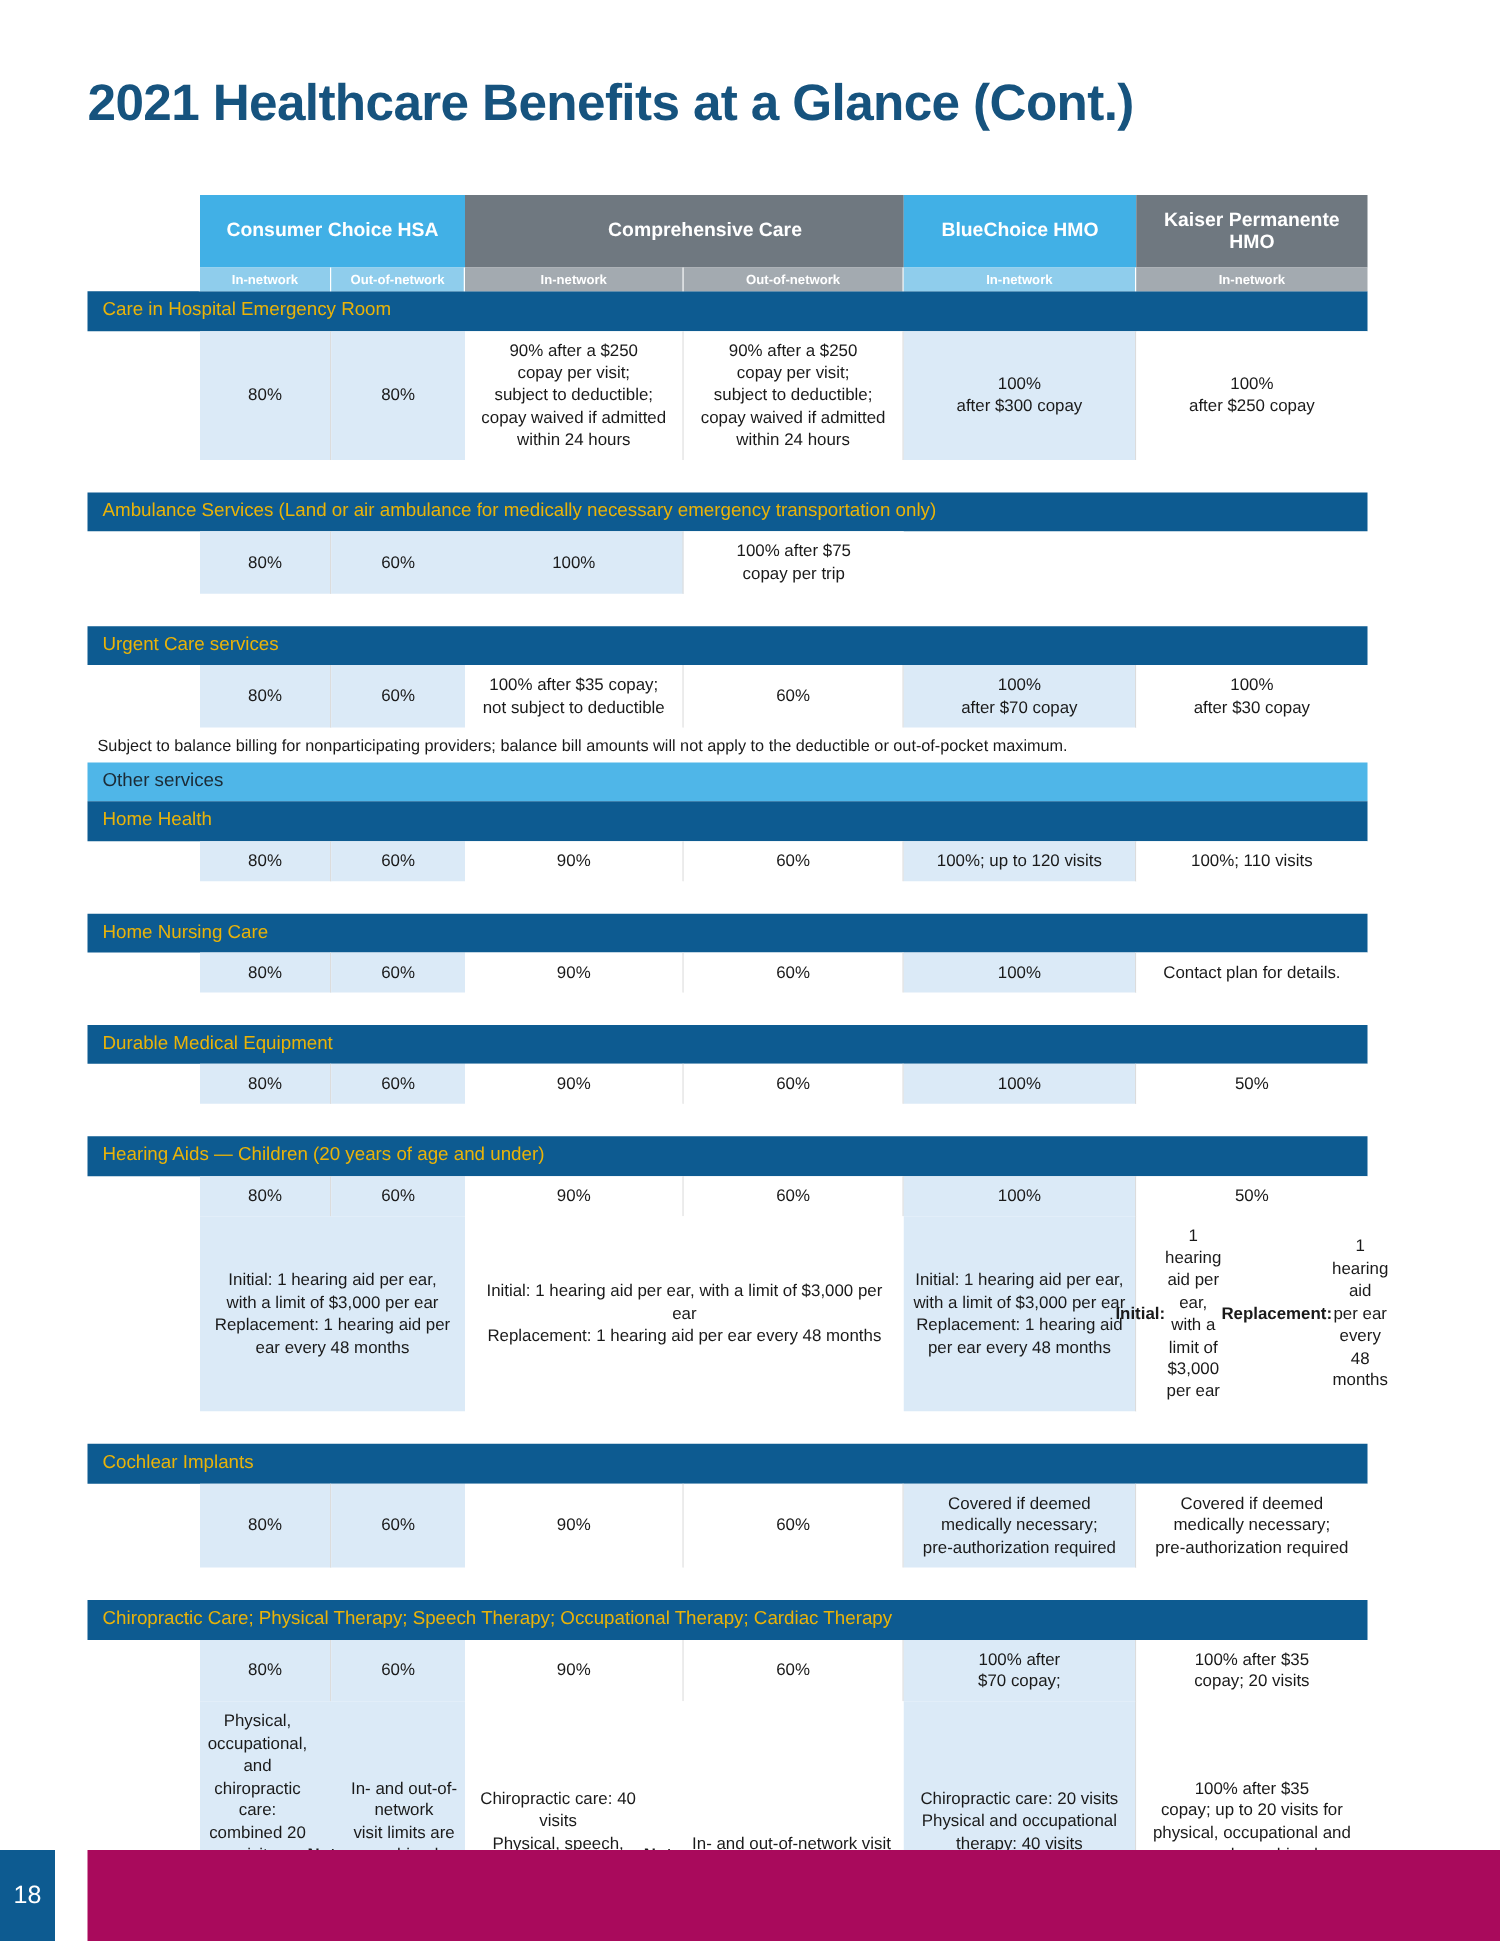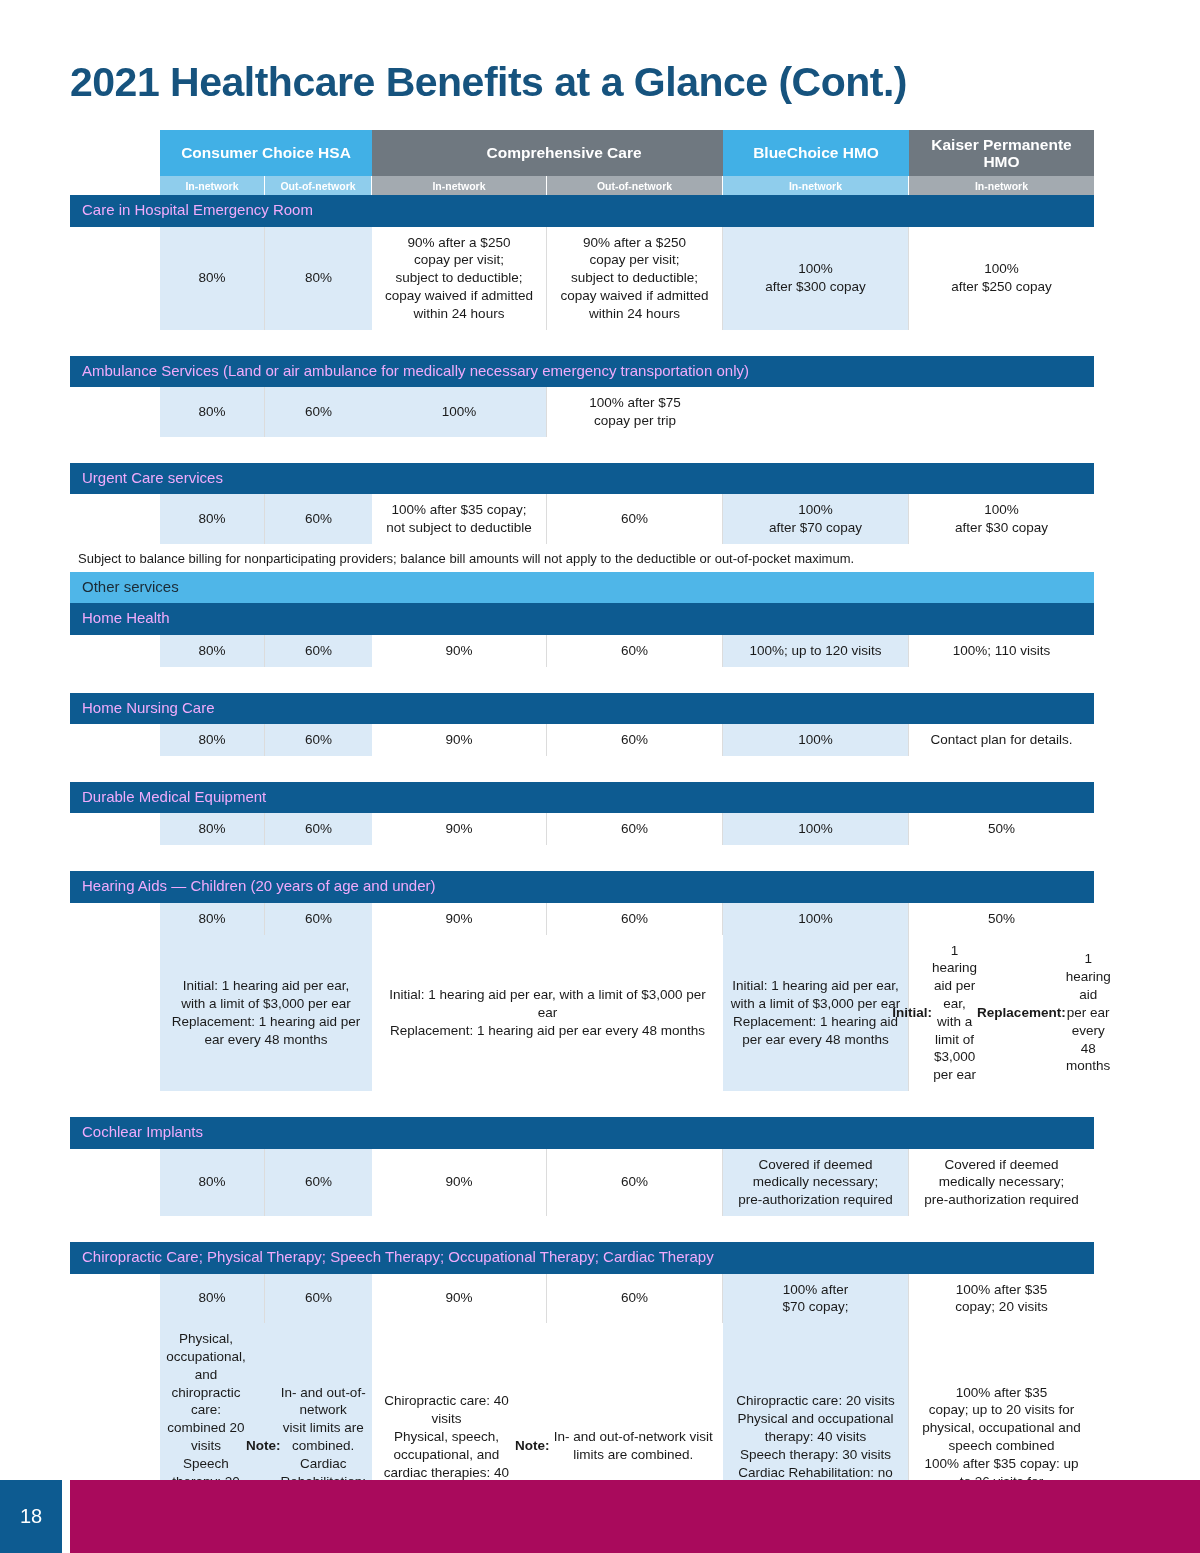--- a/index.html
+++ b/index.html
@@ -21,42 +21,42 @@
 
   
   .table-wrap{
     position:absolute; left:70px; top:130px; width:1024px;
   }
 
   
   .grid{ display:grid; grid-template-columns:90px 105px 107px 175px 176px 186px 185px; }
 
   
-  .plan-head{ height:46px; }
+  .plan-head{ height:58px;margin-top:26px; }
   .plan-head .cell{
     display:flex; align-items:center; justify-content:center; text-align:center;
     color:#ffffff; font-weight:700; font-size:15.5px; line-height:1.12;
     padding:2px 4px;
   }
   .blue-head{ background:#41b0e6; }
   .gray-head{ background:#6f7880; }
   .spacer{ background:transparent; }
 
   .subhead{ height:19px; }
   .subhead .cell{
     display:flex; align-items:center; justify-content:center;
     color:#ffffff; font-weight:700; font-size:10.5px;
     border-right:1px solid #ffffff;
   }
   .blue-sub{ background:#8fcdec; }
   .gray-sub{ background:#a3aab0; }
 
   
   .sec-bar{
-    background:#0d5b91; color:#f0abfc;
+    background:#0d5b91; color:#eab308;
     font-size:15px; padding:7px 12px 8px;
     line-height:1.1;
   }
   .sec-bar.light{ background:#4fb6e8; color:#1b2b36; }
 
   
   .row{ display:grid; grid-template-columns:90px 105px 107px 175px 176px 186px 185px; }
   .row .c{
     display:flex; align-items:center; justify-content:center;
     text-align:center; font-size:13.5px; color:#1a1a1a;
@@ -74,21 +74,21 @@
   .footnote{
     font-size:13px; color:#1a1a1a; padding:7px 0 6px 8px;
   }
 
   
   .footer-band{
     position:absolute; left:70px; bottom:0; width:1130px; height:73px;
     background:#a90a5c;
   }
   .footer-page{
-    position:absolute; left:0; bottom:0; width:62px; height:73px;
+    position:absolute; left:0; bottom:0; width:44px; height:73px;
     background:#0d5b91; color:#ffffff;
     display:flex; align-items:center; justify-content:center;
     font-size:20px;
   }
 </style>
 </head>
 <body>
 
 <div class="page-title">2021 Healthcare Benefits at a Glance (Cont.)</div>
 

